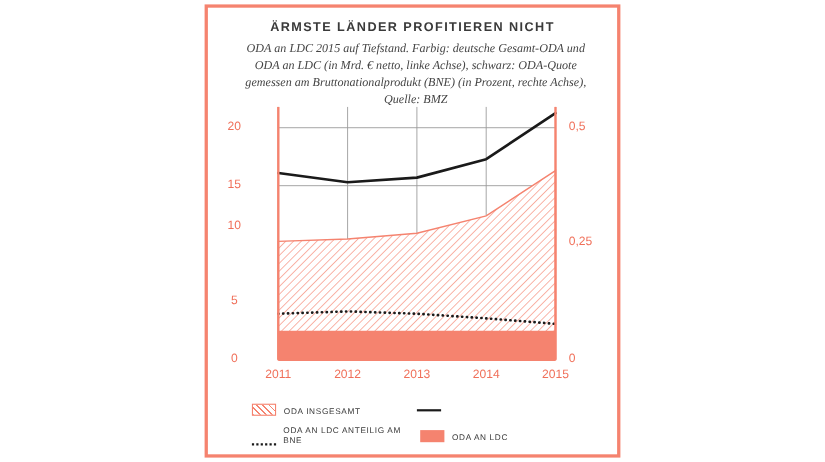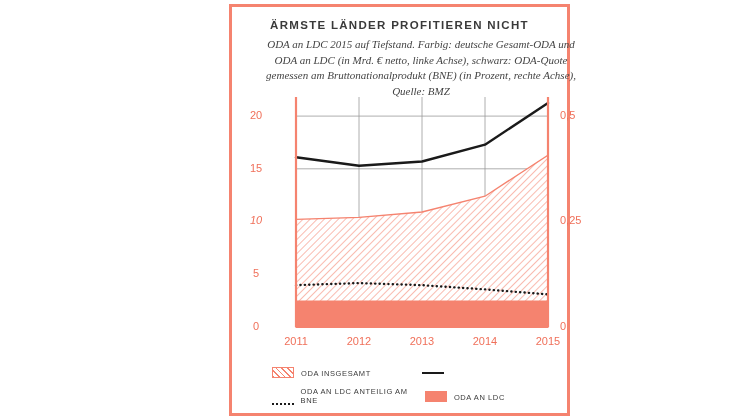--- a/index.html
+++ b/index.html
@@ -10,26 +10,25 @@
   body {
     width: 750px;
     height: 420px;
     font-family: "Liberation Sans", sans-serif;
     overflow: hidden;
   }
   #frame {
     position: absolute;
     left: 186px;
     top: 4px;
-    width: 341px;
+    width: 378px;
     height: 412px;
     border: 3px solid #f5836f;
     box-sizing: border-box;
     background: #ffffff;
-    margin-left: 43px;
   }
   #title {
     position: absolute;
     left: 0;
     top: 12px;
     width: 100%;
     text-align: center;
     font-family: "Liberation Sans", sans-serif;
     font-size: 11.5px;
     letter-spacing: 1.3px;
@@ -159,21 +158,21 @@
       <path d="M20,188.2 L83,186.1 L146,188.2 L209,192.4 L272,197.4" fill="none" stroke="#1a1a1a" stroke-width="2.4" stroke-dasharray="0.2 4.2" stroke-linecap="round"></path>
 
       <line x1="20" y1="0" x2="20" y2="230" stroke="#f5836f" stroke-width="2.2"></line>
       <line x1="20" y1="230" x2="272" y2="230" stroke="#f5836f" stroke-width="2.2"></line>
       <line x1="272" y1="0" x2="272" y2="230" stroke="#f5836f" stroke-width="2.2"></line>
     </svg>
 
     
     <div class="axis-label-left" style="left:-34px; top:12px; width:28px;">20</div>
     <div class="axis-label-left" style="left:-34px; top:65px; width:28px;">15</div>
-    <div class="axis-label-left" style="left:-34px; top:117px; width:28px;font-style:italic;">10</div>
+    <div class="axis-label-left" style="left:-34px; top:102px; width:28px;">10</div>
     <div class="axis-label-left" style="left:-34px; top:170px; width:28px;">5</div>
     <div class="axis-label-left" style="left:-34px; top:223px; width:28px;">0</div>
 
     
     <div class="axis-label-right" style="left:284px; top:12px;">0,5</div>
     <div class="axis-label-right" style="left:284px; top:117px;">0,25</div>
     <div class="axis-label-right" style="left:284px; top:223px;">0</div>
 
     
     <div class="xtick" style="left:0px; top:238px;text-align:center;">2011</div>

